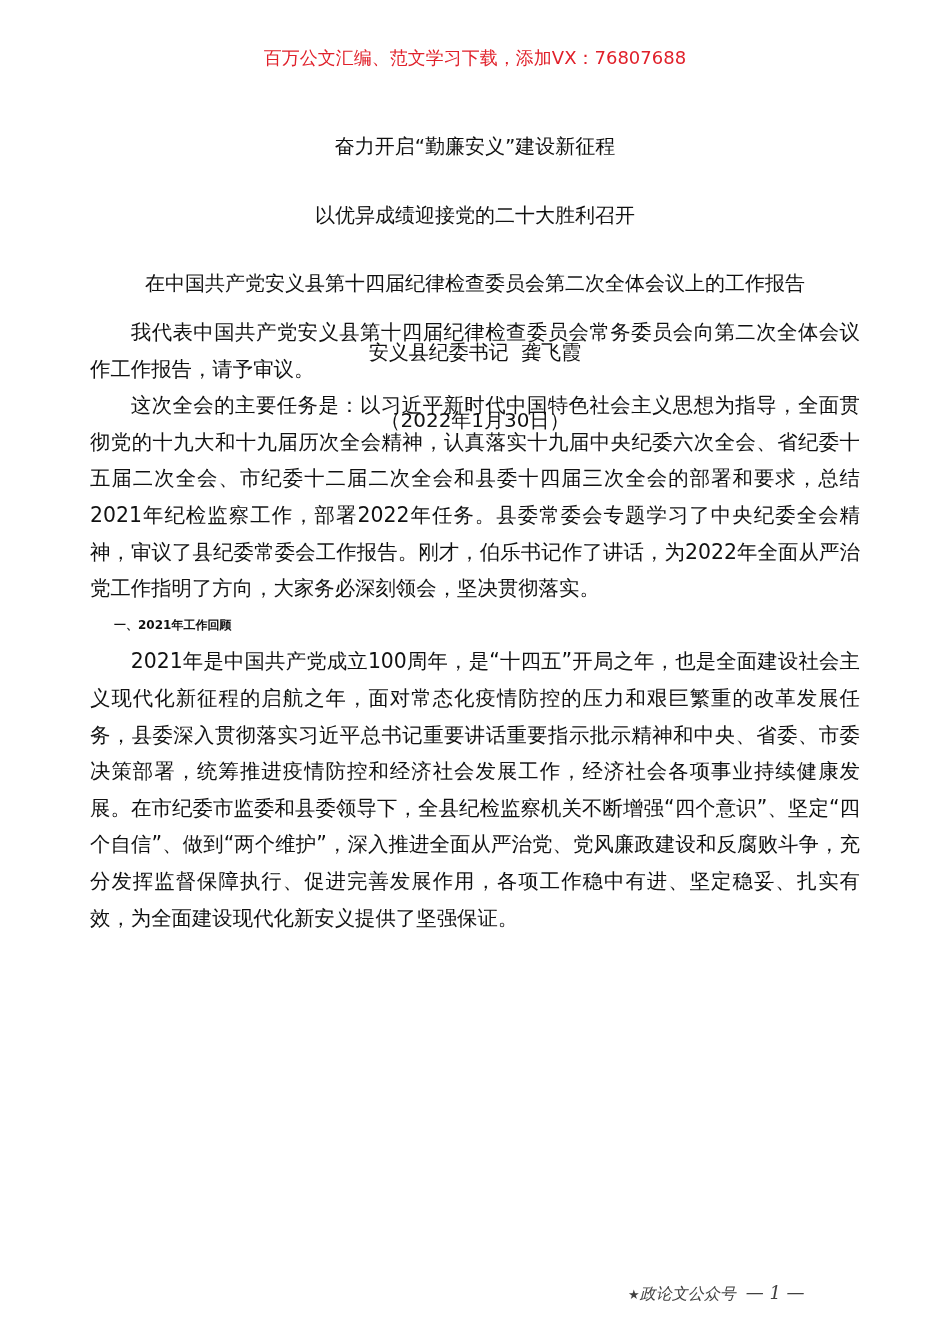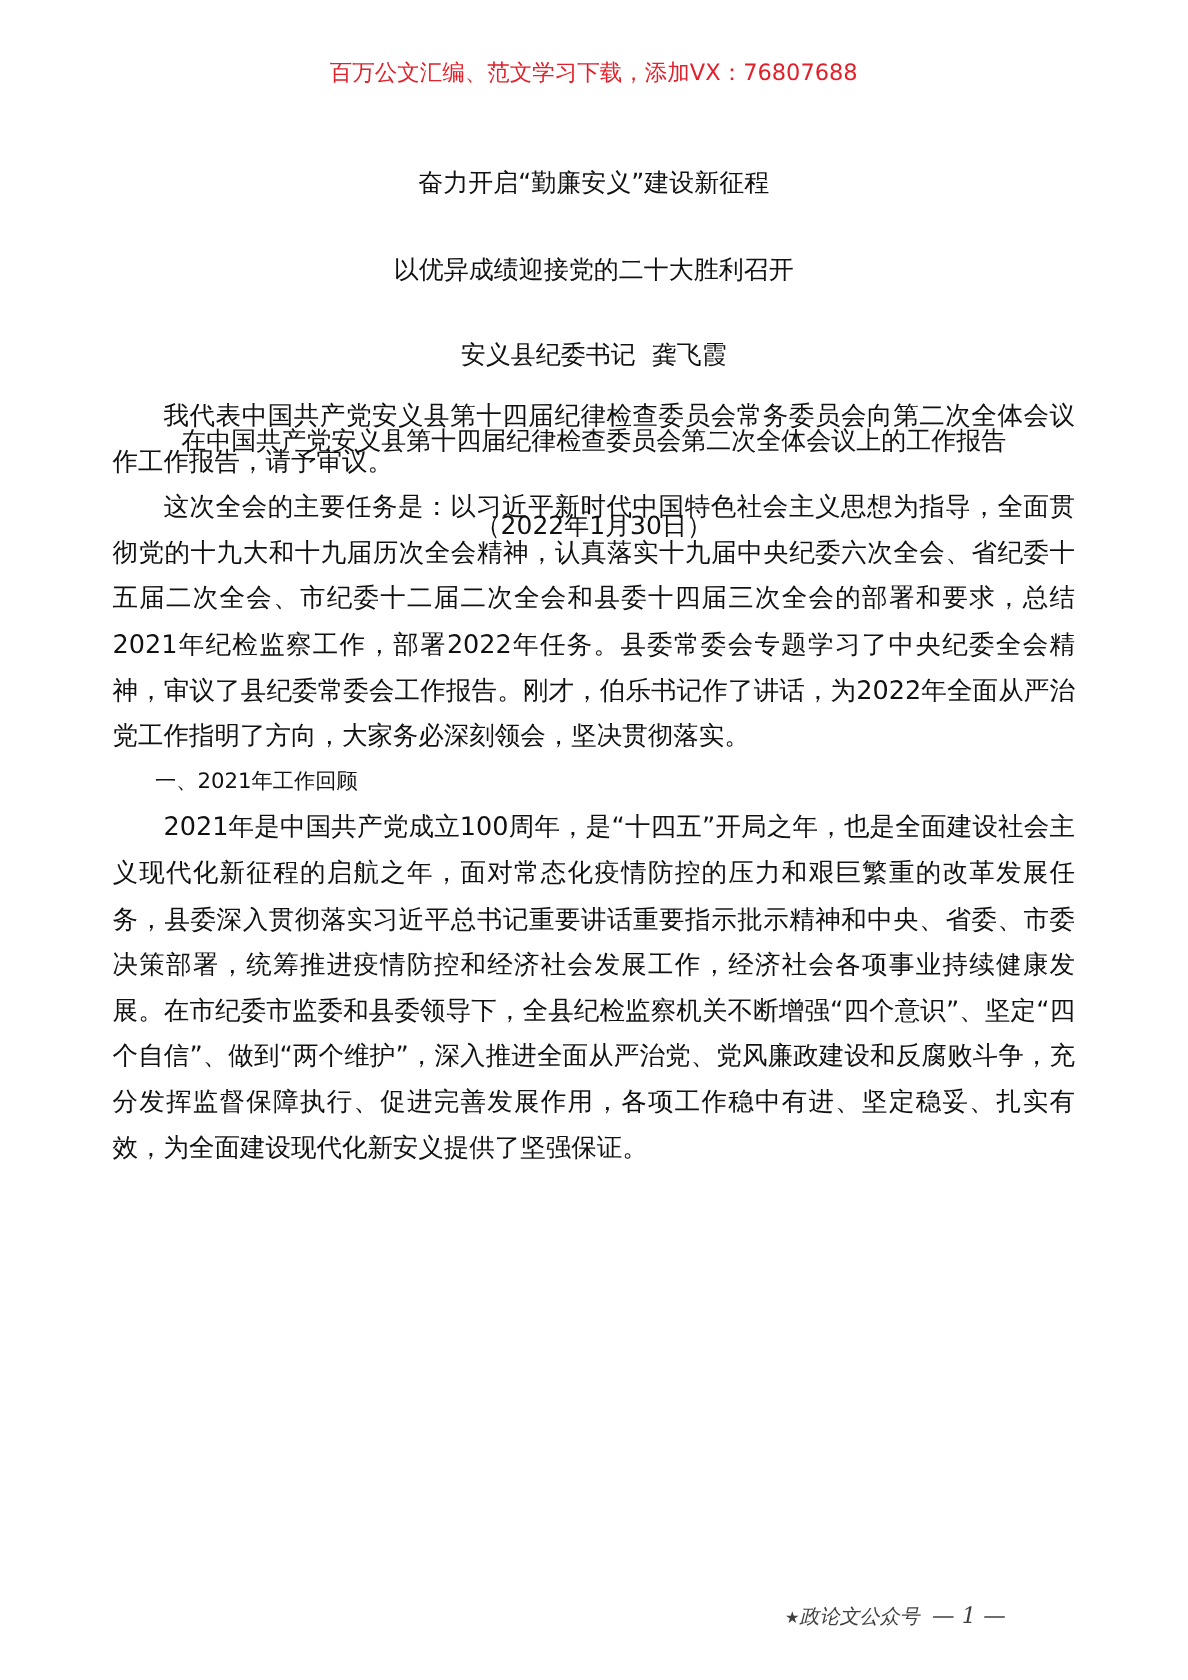--- a/index.html
+++ b/index.html
@@ -55,21 +55,22 @@
     .body-text p {
       margin: 0;
     }
     .indent {
       text-indent: 2em;
     }
     .salutation {
       text-indent: 0;
     }
     .section-head {
-      font-size: 17px;
+      font-size: 12px;
+      font-weight: bold;
     }
     .bold-lead {
       font-weight: bold;
     }
     .footer {
       position: absolute;
       top: 1282px;
       left: 628px;
       font-size: 16px;
       color: #404040;
@@ -88,22 +89,22 @@
 </head>
 <body>
 
 <div class="page">
 
   <div class="watermark">百万公文汇编、范文学习下载，添加VX：76807688</div>
 
   <div class="titles">
     <div class="title-line">奋力开启“勤廉安义”建设新征程</div>
     <div class="title-line">以优异成绩迎接党的二十大胜利召开</div>
+    <div class="title-line">在中国共产党安义县第十四届纪律检查委员会第二次全体会议上的工作报告</div>
     <div class="title-line" style="white-space: pre;">安义县纪委书记  龚飞霞</div>
-    <div class="title-line">在中国共产党安义县第十四届纪律检查委员会第二次全体会议上的工作报告</div>
     <div class="title-line">（2022年1月30日）</div>
   </div>
 
   <div class="body-text">
     <p class="indent">我代表中国共产党安义县第十四届纪律检查委员会常务委员会向第二次全体会议作工作报告，请予审议。</p>
     <p class="indent">这次全会的主要任务是：以习近平新时代中国特色社会主义思想为指导，全面贯彻党的十九大和十九届历次全会精神，认真落实十九届中央纪委六次全会、省纪委十五届二次全会、市纪委十二届二次全会和县委十四届三次全会的部署和要求，总结2021年纪检监察工作，部署2022年任务。县委常委会专题学习了中央纪委全会精神，审议了县纪委常委会工作报告。刚才，伯乐书记作了讲话，为2022年全面从严治党工作指明了方向，大家务必深刻领会，坚决贯彻落实。</p>
     <p class="indent section-head">一、2021年工作回顾</p>
     <p class="indent">2021年是中国共产党成立100周年，是“十四五”开局之年，也是全面建设社会主义现代化新征程的启航之年，面对常态化疫情防控的压力和艰巨繁重的改革发展任务，县委深入贯彻落实习近平总书记重要讲话重要指示批示精神和中央、省委、市委决策部署，统筹推进疫情防控和经济社会发展工作，经济社会各项事业持续健康发展。在市纪委市监委和县委领导下，全县纪检监察机关不断增强“四个意识”、坚定“四个自信”、做到“两个维护”，深入推进全面从严治党、党风廉政建设和反腐败斗争，充分发挥监督保障执行、促进完善发展作用，各项工作稳中有进、坚定稳妥、扎实有效，为全面建设现代化新安义提供了坚强保证。</p>
   </div>
 

